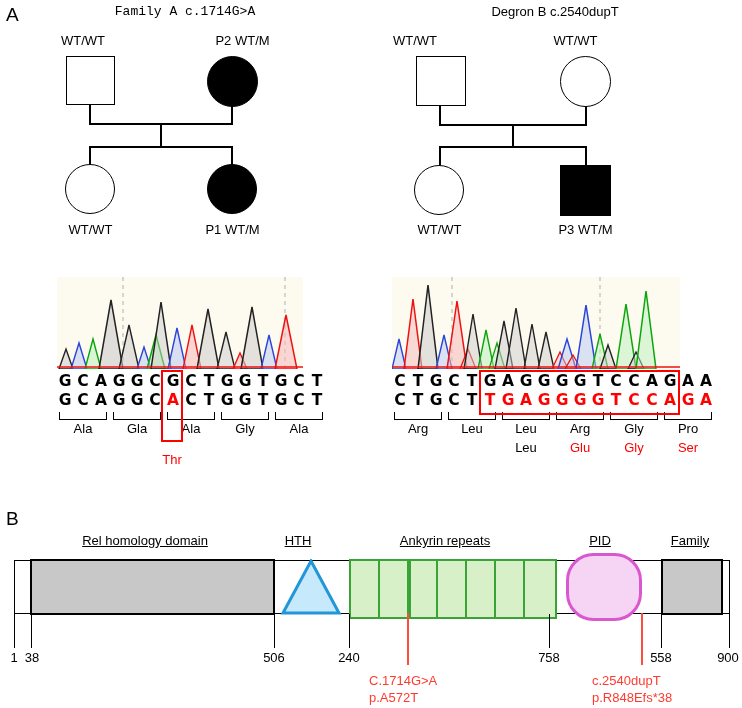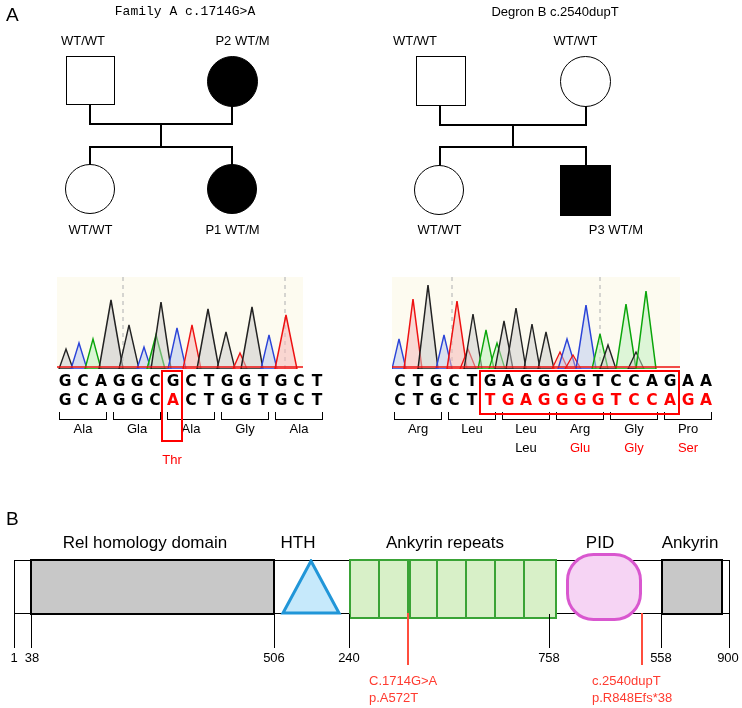--- a/index.html
+++ b/index.html
@@ -37,21 +37,21 @@
   .base.red{color:#ff0000;}
   .redbox{position:absolute;border:2.2px solid #ff0000;box-sizing:border-box;pointer-events:none;}
   .codonrow{display:flex;}
   .codon{width:54px;position:relative;}
   .bracket{height:7px;margin:2px 3px 0 3px;border:1.6px solid #000;border-top:none;}
   .aa{text-align:center;font-size:13px;font-family:"Liberation Sans",sans-serif;line-height:16px;margin-top:1px;}
   .aa2row{display:flex;margin-top:3px;}
   .aa2{width:54px;text-align:center;font-size:13px;line-height:16px;}
   .aa2.red{color:#ff0000;}
   .thr{position:absolute;font-size:13px;color:#ff0000;text-align:center;}
-  .dom-label{position:absolute;font-size:17px;text-align:center;white-space:nowrap;}
+  .dom-label{position:absolute;font-size:13px;text-align:center;white-space:nowrap;text-decoration:underline;}
   .bar-outline{position:absolute;border:1.6px solid #000;background:#fff;box-sizing:border-box;}
   .dom-box{position:absolute;box-sizing:border-box;}
   .grey{background:#c8c8c8;border:2.4px solid #000;}
   .ank{background:#d8f0c8;border:2.6px solid #3aa336;}
   .ank.thick{border-left-width:4.5px;}
   .tick{position:absolute;background:#000;width:1.3px;}
   .ticklabel{position:absolute;font-size:13px;text-align:center;white-space:nowrap;}
   .mutline{position:absolute;background:#ff4d3d;width:1.6px;}
   .mutlabel{position:absolute;font-size:13px;color:#ff3b30;line-height:17px;white-space:nowrap;}
 </style>
@@ -87,21 +87,21 @@
 <div class="ln v" style="left:439px;top:105px;height:20px;"></div>
 <div class="ln v" style="left:585px;top:106px;height:19px;"></div>
 <div class="ln h" style="left:439px;top:124px;width:148px;"></div>
 <div class="ln v" style="left:512px;top:124px;height:23px;"></div>
 <div class="ln h" style="left:439px;top:146px;width:148px;"></div>
 <div class="ln v" style="left:439px;top:146px;height:20px;"></div>
 <div class="ln v" style="left:585px;top:146px;height:20px;"></div>
 <div class="ci" style="left:414px;top:165px;width:50px;height:50px;"></div>
 <div class="sq filled" style="left:560px;top:165px;width:51px;height:51px;"></div>
 <div class="ped-label" style="left:382px;top:222px;width:115px;">WT/WT</div>
-<div class="ped-label" style="left:528px;top:222px;width:115px;text-align:right;">P3 WT/M</div>
+<div class="ped-label" style="left:528px;top:222px;width:115px;">P3 WT/M</div>
 
 <div class="chrom" style="left:57px;top:277px;width:246px;height:92px;">
   <svg width="246" height="92" viewBox="0 0 246 92">
     <line x1="66" y1="0" x2="66" y2="92" stroke="#bbbbbb" stroke-width="1.2" stroke-dasharray="4,4"></line>
     <line x1="228" y1="0" x2="228" y2="92" stroke="#bbbbbb" stroke-width="1.2" stroke-dasharray="4,4"></line>
     <g>
       <path d="M2 92 L9 72 L16 92 Z" fill="#cccccc" fill-opacity=".55" stroke="#222" stroke-width="1.4"></path>
       <path d="M14 92 L22 66 L30 92 Z" fill="#b8c8f0" fill-opacity=".55" stroke="#2a43d8" stroke-width="1.4"></path>
       <path d="M28 92 L36 62 L44 92 Z" fill="#bdf0bd" fill-opacity=".55" stroke="#0aa50a" stroke-width="1.4"></path>
       <path d="M42 92 L54 23 L66 92 Z" fill="#cccccc" fill-opacity=".6" stroke="#222" stroke-width="1.5"></path>
@@ -292,21 +292,21 @@
   </div>
 </div>
 <div class="redbox" style="left:479px;top:370px;width:201px;height:45px;"></div>
 
 <div class="panel-letter" style="left:6px;top:508px;">B</div>
 
 <div class="dom-label" style="left:30px;top:533px;width:230px;">Rel homology domain</div>
 <div class="dom-label" style="left:258px;top:533px;width:80px;">HTH</div>
 <div class="dom-label" style="left:350px;top:533px;width:190px;">Ankyrin repeats</div>
 <div class="dom-label" style="left:555px;top:533px;width:90px;">PID</div>
-<div class="dom-label" style="left:645px;top:533px;width:90px;">Ankyrin</div>
+<div class="dom-label" style="left:645px;top:533px;width:90px;">Family</div>
 
 <div class="bar-outline" style="left:14px;top:560px;width:716px;height:54px;"></div>
 
 <div class="dom-box grey" style="left:30px;top:559px;width:245px;height:56px;"></div>
 
 <div class="dom-box" style="left:280px;top:559px;width:62px;height:56px;">
   <svg width="62" height="56" viewBox="0 0 62 56">
     <polygon points="31,2 59,54 3,54" fill="#c6e9fb" stroke="#2196d8" stroke-width="3"></polygon>
   </svg>
 </div>

